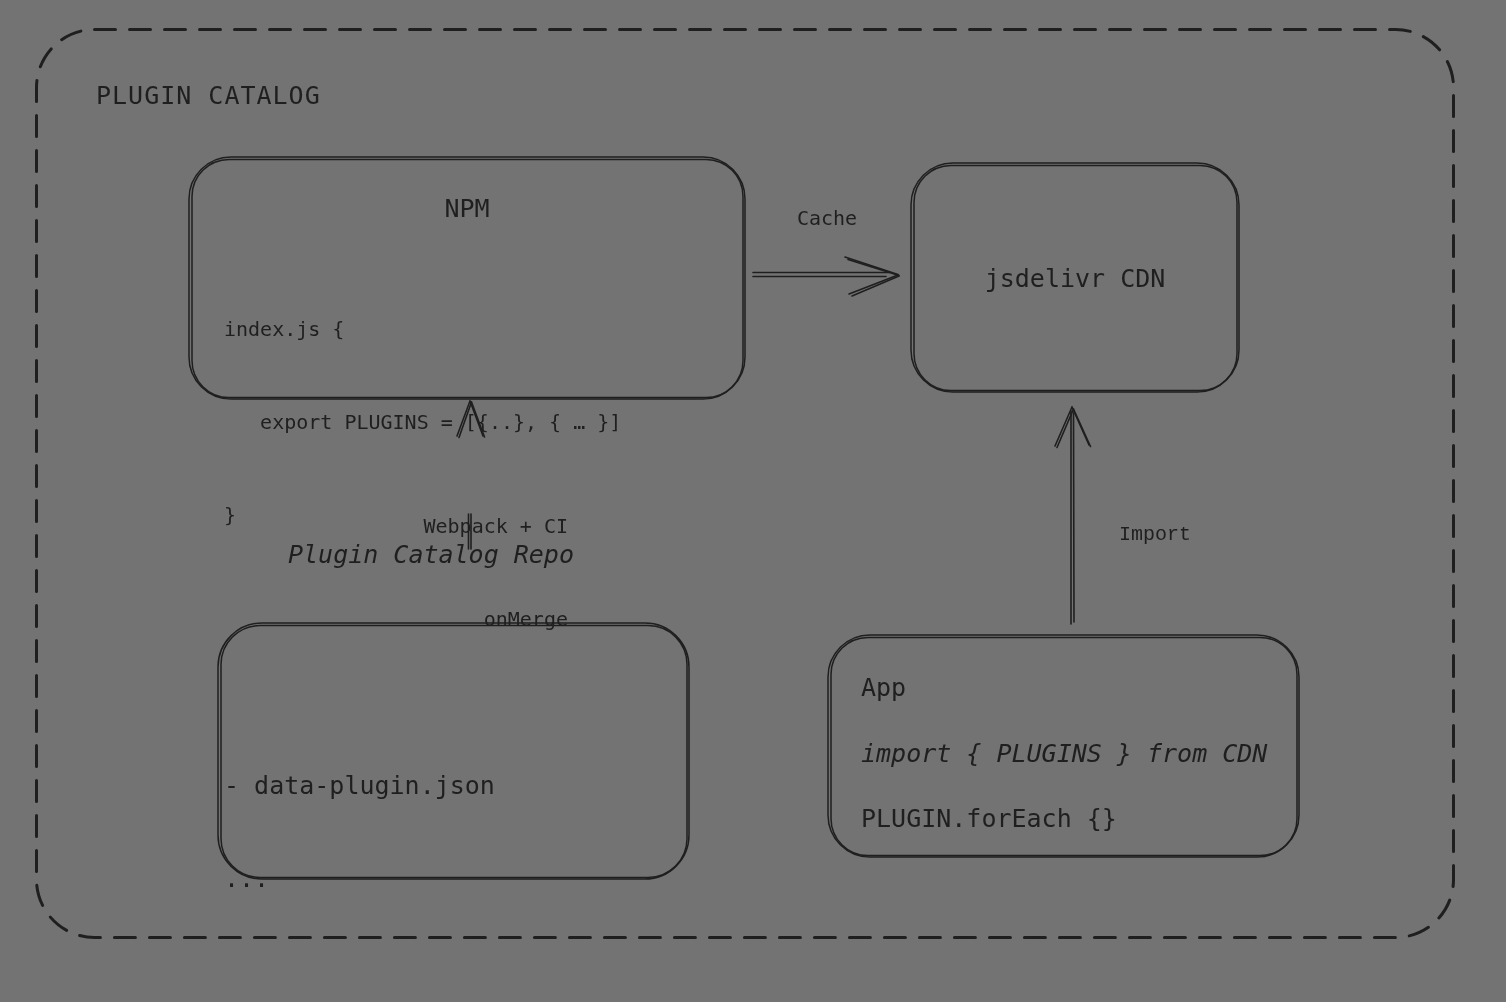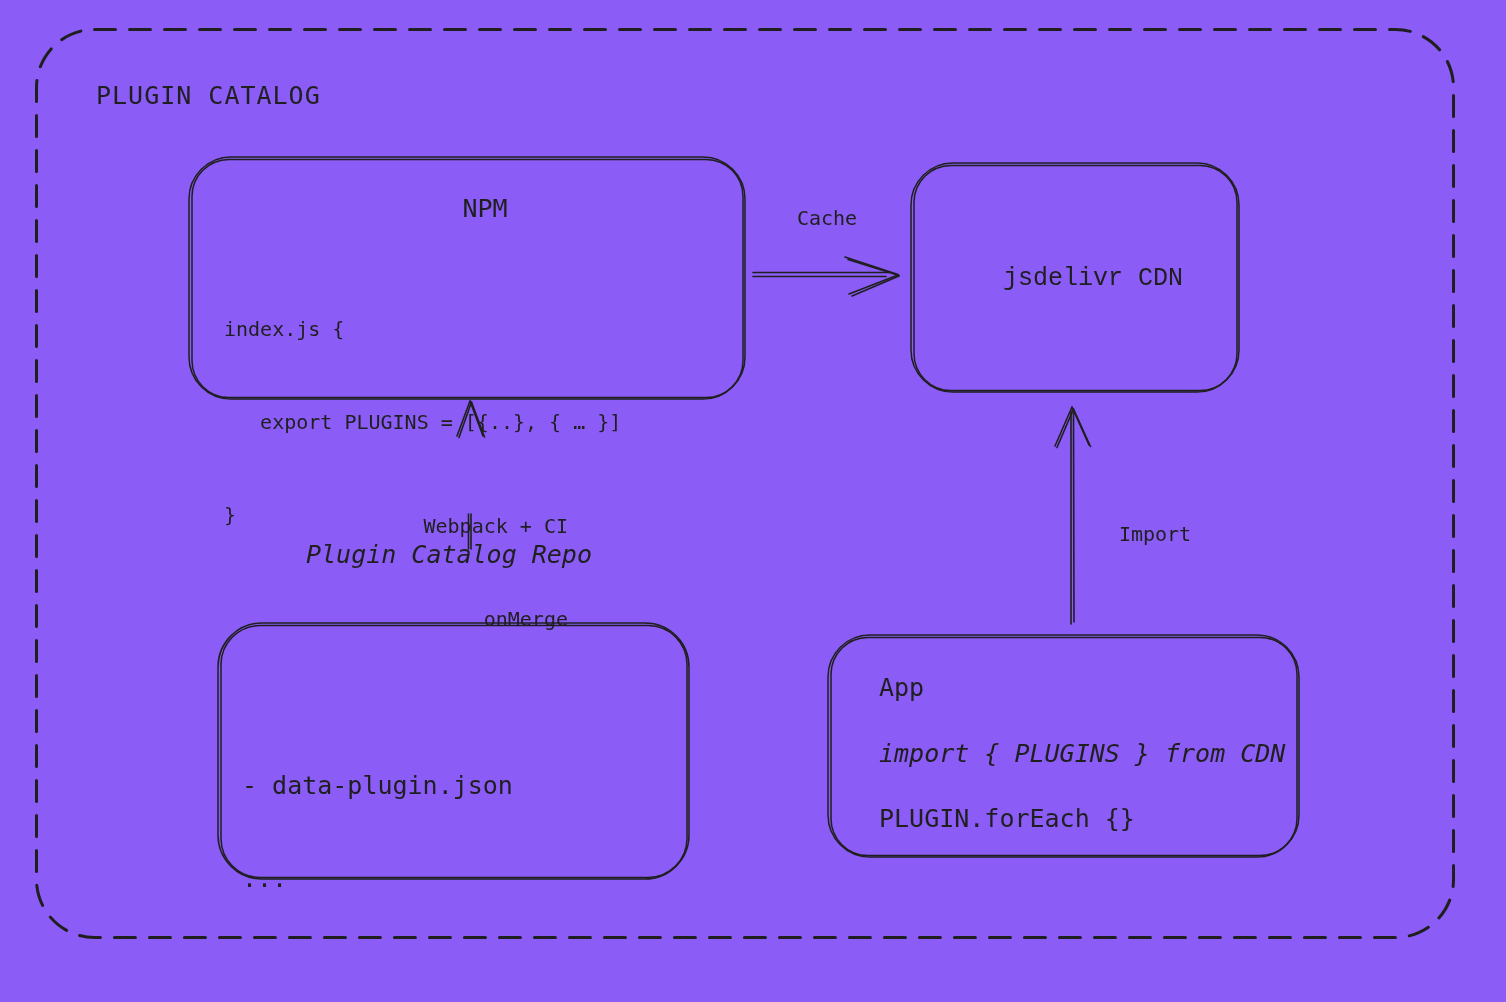--- a/index.html
+++ b/index.html
@@ -1,38 +1,38 @@
 <!DOCTYPE html>
 <html><head>
 <meta charset="utf-8">
 <style>
   html,body{margin:0;padding:0;background:#ffffff;}
   .stage{
     position:relative;
     width:1506px;
     height:1002px;
-    background:#8b5cf6;
+    background:#737373;
     overflow:hidden;
     font-family:"DejaVu Sans Mono","Liberation Mono",monospace;
   }
   .shapes{
     position:absolute;
     left:0;top:0;
     width:1506px;height:1002px;
   }
   .t{
     position:absolute;
     color:#1f1f1f;
     white-space:pre;
     font-family:"DejaVu Sans Mono","Liberation Mono",monospace;
     letter-spacing:0px;
   }
   .center{text-align:center;}
   .fs24{font-size:20px;line-height:31px;}
-  .fs25{font-size:25px;line-height:31px;margin-left:18px;}
+  .fs25{font-size:25px;line-height:31px;}
   .title{font-size:25px;line-height:28px;letter-spacing:1px;}
 </style>
 </head>
 <body>
 
 <div class="stage">
 
   <svg class="shapes" viewBox="0 0 1506 1002" fill="none" stroke="#1f1f1f" stroke-linecap="round" stroke-linejoin="round">
 
     <rect x="36.5" y="29.5" width="1417" height="908" rx="58" ry="58" stroke-width="3" stroke-dasharray="21 14"></rect>
@@ -90,35 +90,35 @@
   <div class="t fs25 center" style="left:189px;top:193px;width:556px;">NPM</div>
 
   <div class="t fs24" style="left:224px;top:252px;">
     <div>index.js {</div>
     <div>   export PLUGINS = [{..}, { … }]</div>
     <div>}</div>
   </div>
 
   <div class="t fs24 center" style="left:762px;top:203px;width:130px;">Cache</div>
 
-  <div class="t fs25 center" style="left:911px;top:263px;width:328px;font-family:Liberation Mono, monospace;">jsdelivr CDN</div>
+  <div class="t fs25 center" style="left:911px;top:263px;width:328px;">jsdelivr CDN</div>
 
   <div class="t fs24 center" style="left:368px;top:449px;width:200px;text-align:right;">
     <div>Webpack + CI</div>
     <div>onMerge</div>
   </div>
 
   <div class="t fs25 center" style="left:281px;top:539px;width:300px;font-style:italic;">Plugin Catalog Repo</div>
 
   <div class="t fs25" style="left:224px;top:708px;">
     <div>- data-plugin.json</div>
     <div>...</div>
   </div>
 
   <div class="t fs25" style="left:861px;top:672px;">App</div>
 
   <div class="t fs25" style="left:861px;top:738px;font-style:italic;">import { PLUGINS } from CDN</div>
 
   <div class="t fs25" style="left:861px;top:803px;">PLUGIN.forEach {}</div>
 
-  <div class="t fs24 center" style="left:1090px;top:519px;width:130px;">Import</div>
+  <div class="t fs24 center" style="left:1090px;top:519px;width:130px;font-family:Liberation Mono, monospace;">Import</div>
 
 </div>
 
 </body></html>

